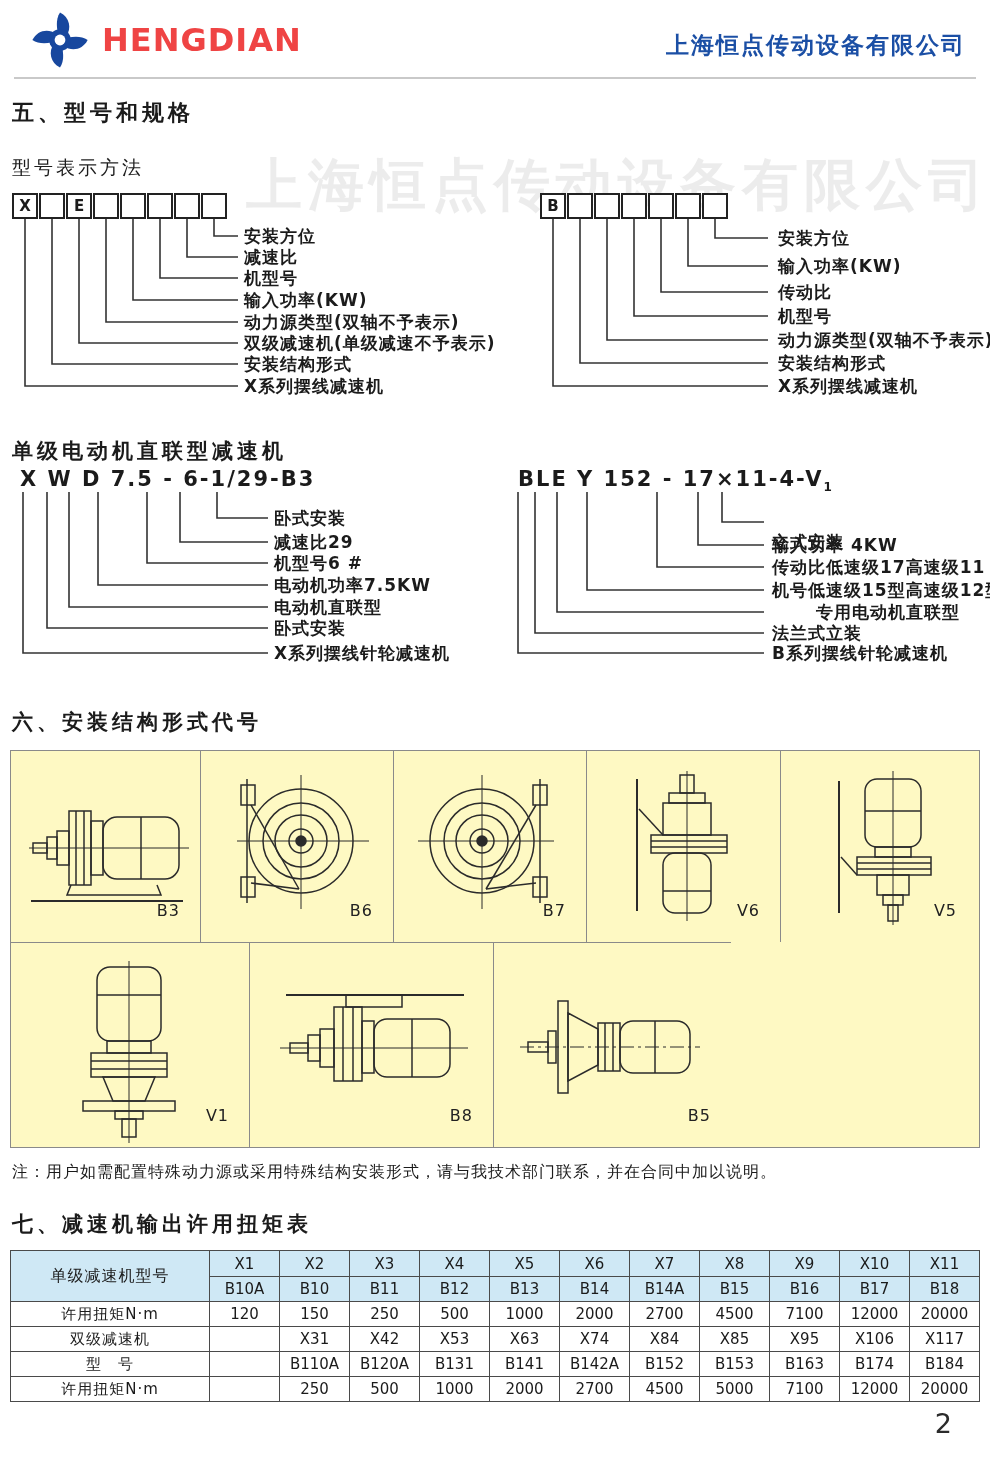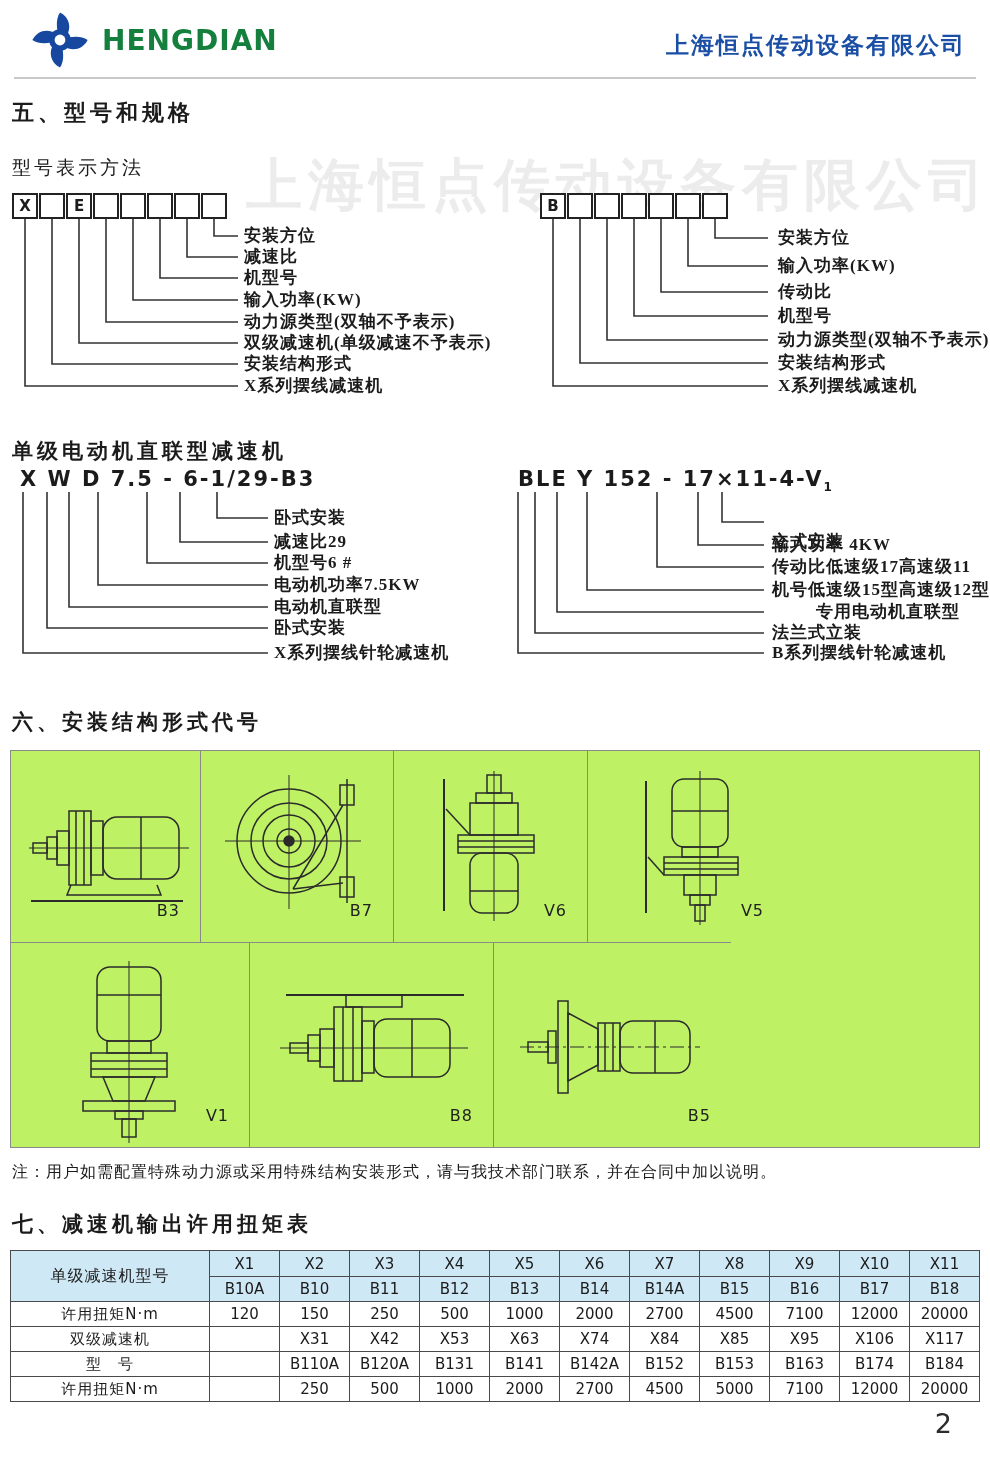--- a/index.html
+++ b/index.html
@@ -4,40 +4,40 @@
 <style>
   html,body{margin:0;padding:0;}
   body{
     width:990px;height:1483px;position:relative;background:#ffffff;
     font-family:"DejaVu Sans","Liberation Sans",sans-serif;color:#1b1b1b;
     overflow:hidden;
   }
   .abs{position:absolute;}
   
   .logo-wrap{left:30px;top:8px;width:340px;height:64px;display:flex;align-items:center;}
-  .logo-text{color:#15803d;font-size:28px;font-weight:bold;letter-spacing:1px;margin-left:12px;}
+  .logo-text{color:#ef4444;font-size:32px;font-weight:bold;letter-spacing:1px;margin-left:12px;}
   .company-name{right:24px;top:30px;color:#1b4fa5;font-size:23px;font-weight:bold;letter-spacing:2px;}
   .header-rule{left:14px;top:77px;width:962px;height:0;border-top:2px solid #c9c9c9;}
   
   .watermark{left:246px;top:148px;font-size:56px;font-weight:bold;letter-spacing:6px;
     color:#000;opacity:0.07;white-space:nowrap;pointer-events:none;}
   
   .h-main{font-size:22px;font-weight:bold;letter-spacing:4px;}
   .h-sub{font-size:19px;font-weight:normal;letter-spacing:3px;}
   
   .boxrow{display:flex;gap:1px;}
   .mbox{width:22px;height:22px;border:2px solid #222;display:flex;align-items:center;
     justify-content:center;font-size:15px;font-weight:bold;background:#fff;}
-  .code-label{position:absolute;font-size:17px;font-weight:600;letter-spacing:1px;white-space:nowrap;line-height:22px;font-family:Liberation Serif, serif;}
+  .code-label{position:absolute;font-size:17px;font-weight:600;letter-spacing:1px;white-space:nowrap;line-height:22px;}
   .code-line{font-size:21px;font-weight:bold;letter-spacing:2px;white-space:nowrap;}
   .code-line sub{font-size:12px;}
   svg.connector{overflow:visible;}
   svg.connector polyline{fill:none;stroke:#333;stroke-width:1.6;}
   
-  .mount-grid{left:10px;top:750px;width:968px;border:1px solid #8a8a8a;background:#bef264;}
+  .mount-grid{left:10px;top:750px;width:968px;border:1px solid #8a8a8a;background:#fef9c3;}
   .g-row{display:flex;}
   .g-cell{position:relative;border-left:1px solid #8a8a8a;box-sizing:border-box;}
   .g-cell.first{border-left:none;}
   .g-row.second .g-cell{border-top:1px solid #8a8a8a;}
   .g-code{position:absolute;right:20px;bottom:22px;font-size:16px;letter-spacing:1px;color:#222;}
   .draw{position:absolute;left:0;top:0;}
   .draw line,.draw rect,.draw circle,.draw path,.draw polyline{stroke:#2b2b2b;fill:none;stroke-width:1.5;}
   .draw .thin{stroke-width:1;}
   .draw .fill{fill:#2b2b2b;}
   
@@ -188,20 +188,37 @@
         <line x1="73" y1="60" x2="73" y2="134"></line>
         <rect x="80" y="70" width="12" height="54"></rect>
         <rect x="92" y="66" width="76" height="62" rx="14"></rect>
         <line x1="130" y1="66" x2="130" y2="128"></line>
         <path d="M60,134 L56,144 L150,144 L146,134"></path>
         <line x1="20" y1="150" x2="172" y2="150" style="stroke-width:2.2"></line>
       </svg>
       <span class="g-code">B3</span>
     </div>
 
+    <div class="g-cell" style="width:193px;height:191px;">
+      <svg class="draw" width="193" height="191">
+        <circle cx="100" cy="90" r="52"></circle>
+        <circle cx="100" cy="90" r="38"></circle>
+        <circle cx="100" cy="90" r="26"></circle>
+        <circle cx="100" cy="90" r="12"></circle>
+        <circle class="fill" cx="100" cy="90" r="5"></circle>
+        <line class="thin" x1="100" y1="24" x2="100" y2="158"></line>
+        <line class="thin" x1="36" y1="90" x2="168" y2="90"></line>
+        <line x1="46" y1="28" x2="46" y2="152"></line>
+        <rect x="40" y="34" width="14" height="20"></rect>
+        <rect x="40" y="126" width="14" height="20"></rect>
+        <line x1="50" y1="54" x2="98" y2="138"></line>
+        <line x1="50" y1="132" x2="98" y2="138"></line>
+      </svg>
+      <span class="g-code">B6</span>
+    </div>
 
     <div class="g-cell" style="width:193px;height:191px;">
       <svg class="draw" width="193" height="191">
         <circle cx="88" cy="90" r="52"></circle>
         <circle cx="88" cy="90" r="38"></circle>
         <circle cx="88" cy="90" r="26"></circle>
         <circle cx="88" cy="90" r="12"></circle>
         <circle class="fill" cx="88" cy="90" r="5"></circle>
         <line class="thin" x1="88" y1="24" x2="88" y2="158"></line>
         <line class="thin" x1="24" y1="90" x2="160" y2="90"></line>

